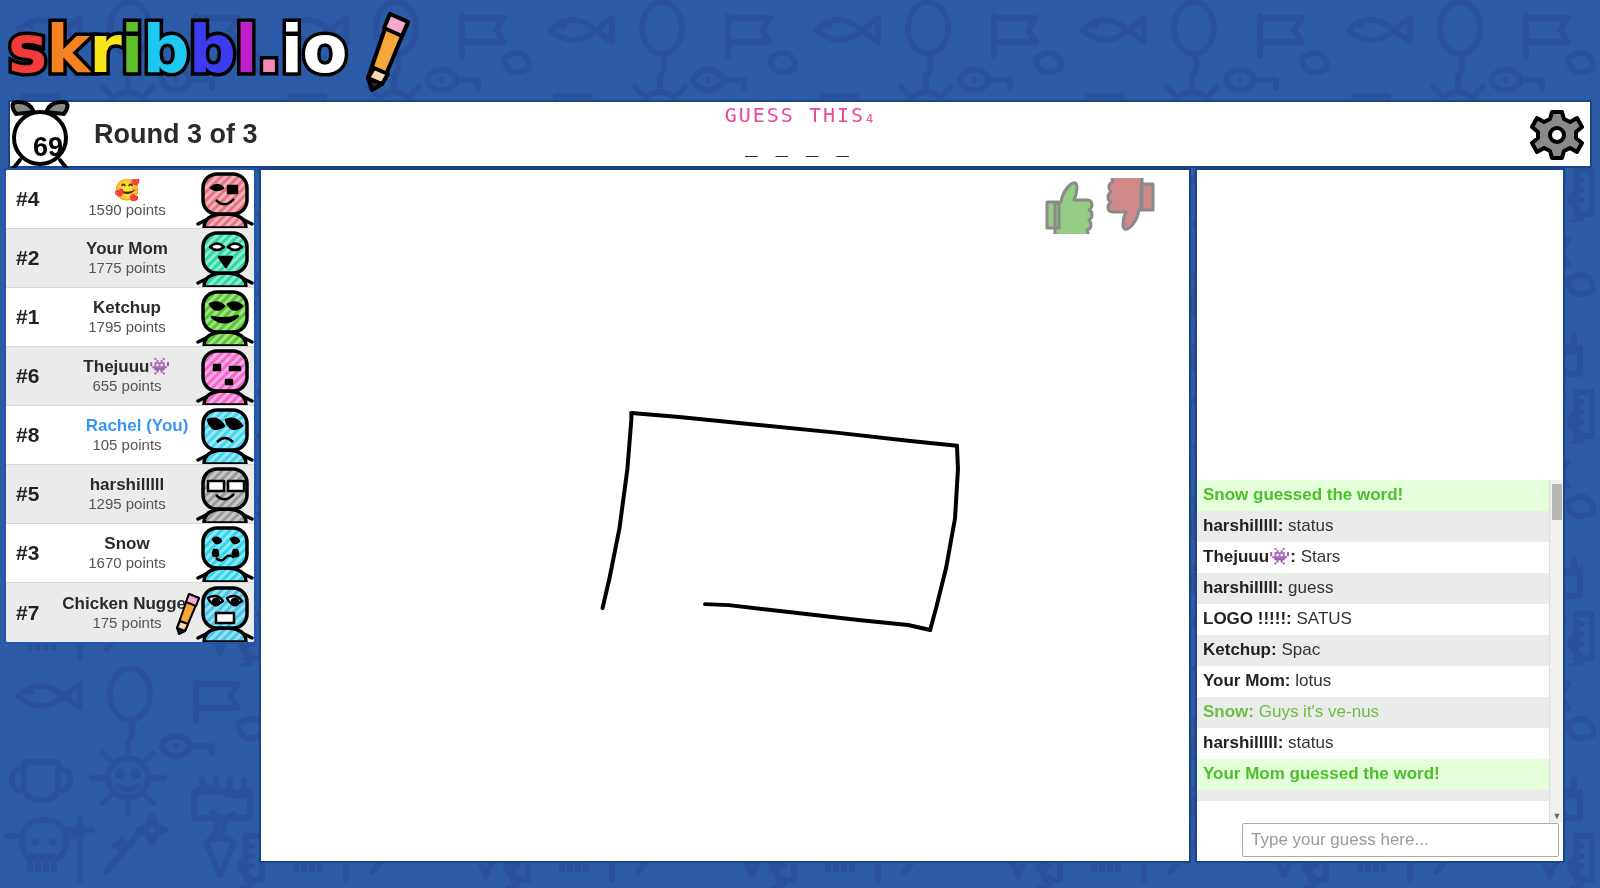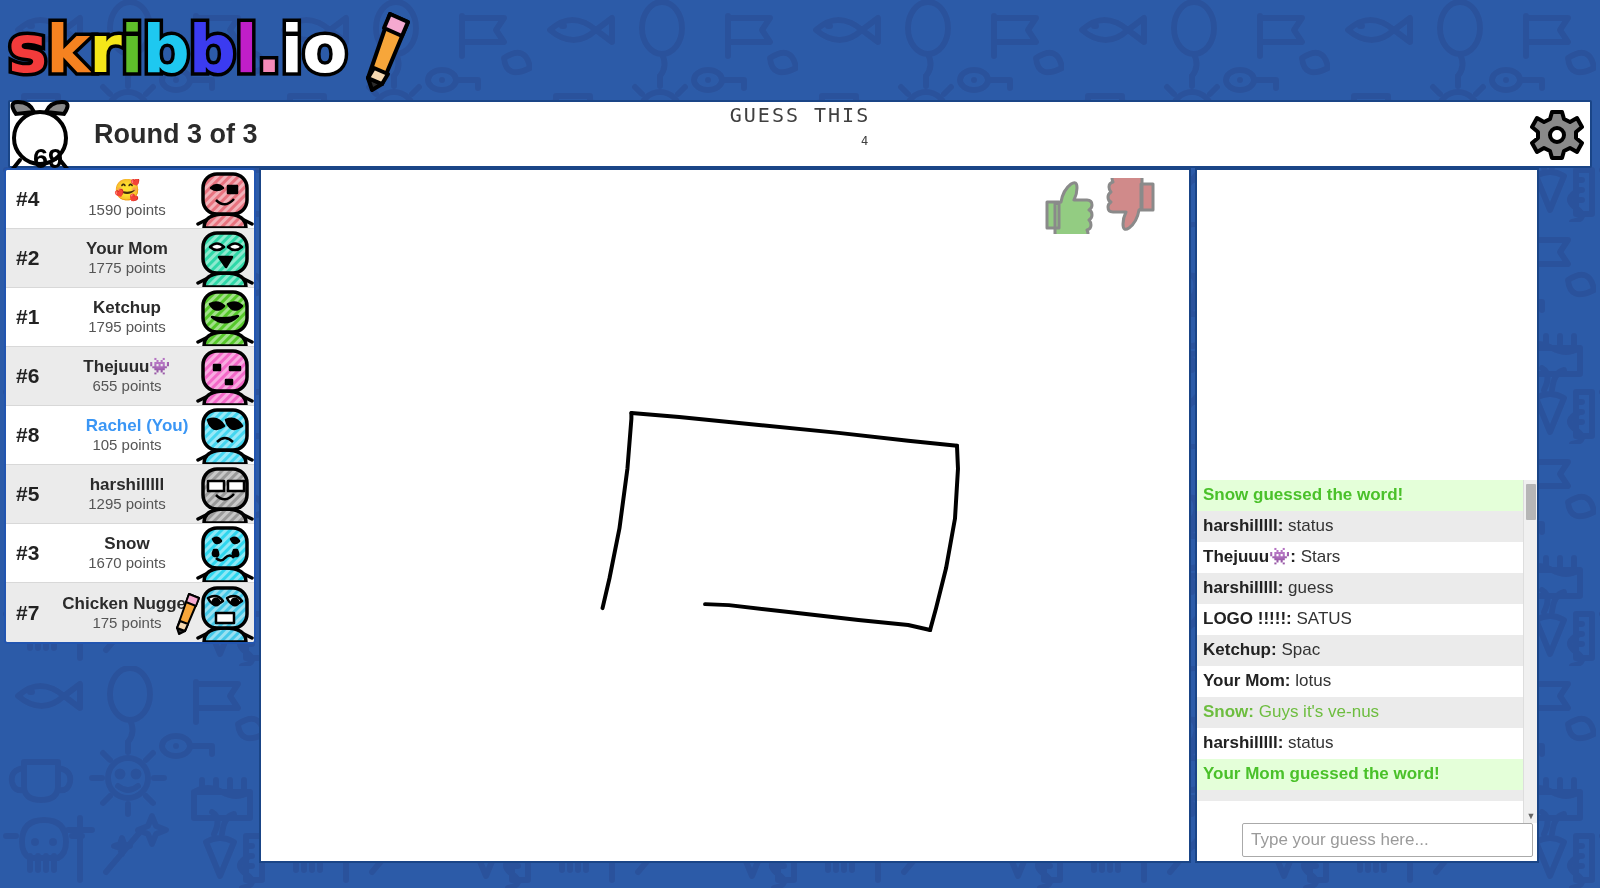--- a/index.html
+++ b/index.html
@@ -51,42 +51,41 @@
     width: 1584px; height: 68px;
     background: #ffffff;
     border: 2px solid #1a4587;
     border-radius: 2px;
   }
   #clock {
     position: absolute; left: -8px; top: -4px;
     width: 76px; height: 76px;
   }
   #clock-value {
-    position: absolute; left: 0; top: 12px;
+    position: absolute; left: 0; top: 0;
     width: 76px; height: 76px;
     display: flex; align-items: center; justify-content: center;
     font-size: 27px; font-weight: bold; color: #000;
     font-family: "Liberation Sans", sans-serif;
     padding-top: 14px;
   }
   #round-label {
     position: absolute; left: 84px; top: 0; height: 64px;
     display: flex; align-items: center;
     font-size: 27px; font-weight: bold; color: #2b2b2b;
   }
   #word-area {
     position: absolute; left: 0; right: 0; top: 2px;
     display: flex; flex-direction: column; align-items: center;
   }
   #word-hint-row {
     display: flex; align-items: flex-start;
     font-family: "DejaVu Sans Mono", monospace;
-    font-size: 20px; letter-spacing: 2px; color: #404040;
+    font-size: 20px; letter-spacing: 2px; color: #ec4899;
     line-height: 22px;
-    flex-direction: column;
   }
   #word-count {
     font-size: 12px; margin-left: 1px; align-self: flex-end;
     position: relative; top: 4px;
   }
   #word-blanks {
     font-family: Liberation Sans, sans-serif;
     font-size: 22px; letter-spacing: 6px; color: #000;
     margin-top: 8px; font-weight: bold;
   }
@@ -153,21 +152,21 @@
   #vote-row {
     position: absolute; right: 30px; top: 8px;
     display: flex; gap: 6px;
   }
   .vote-btn { width: 56px; height: 56px; cursor: pointer; }
   #drawing { position: absolute; inset: 0; }
 
   
   #chat-panel {
     position: absolute; left: 1195px; top: 168px;
-    width: 344px; height: 695px;
+    width: 370px; height: 695px;
     background: #ffffff;
     border: 2px solid #1a4587;
     display: flex; flex-direction: column;
   }
   #chat-top { flex: none; height: 310px; background:#fff; }
   #chat-scroll {
     flex: 1;
     overflow: hidden;
     position: relative;
     background: #fff;

